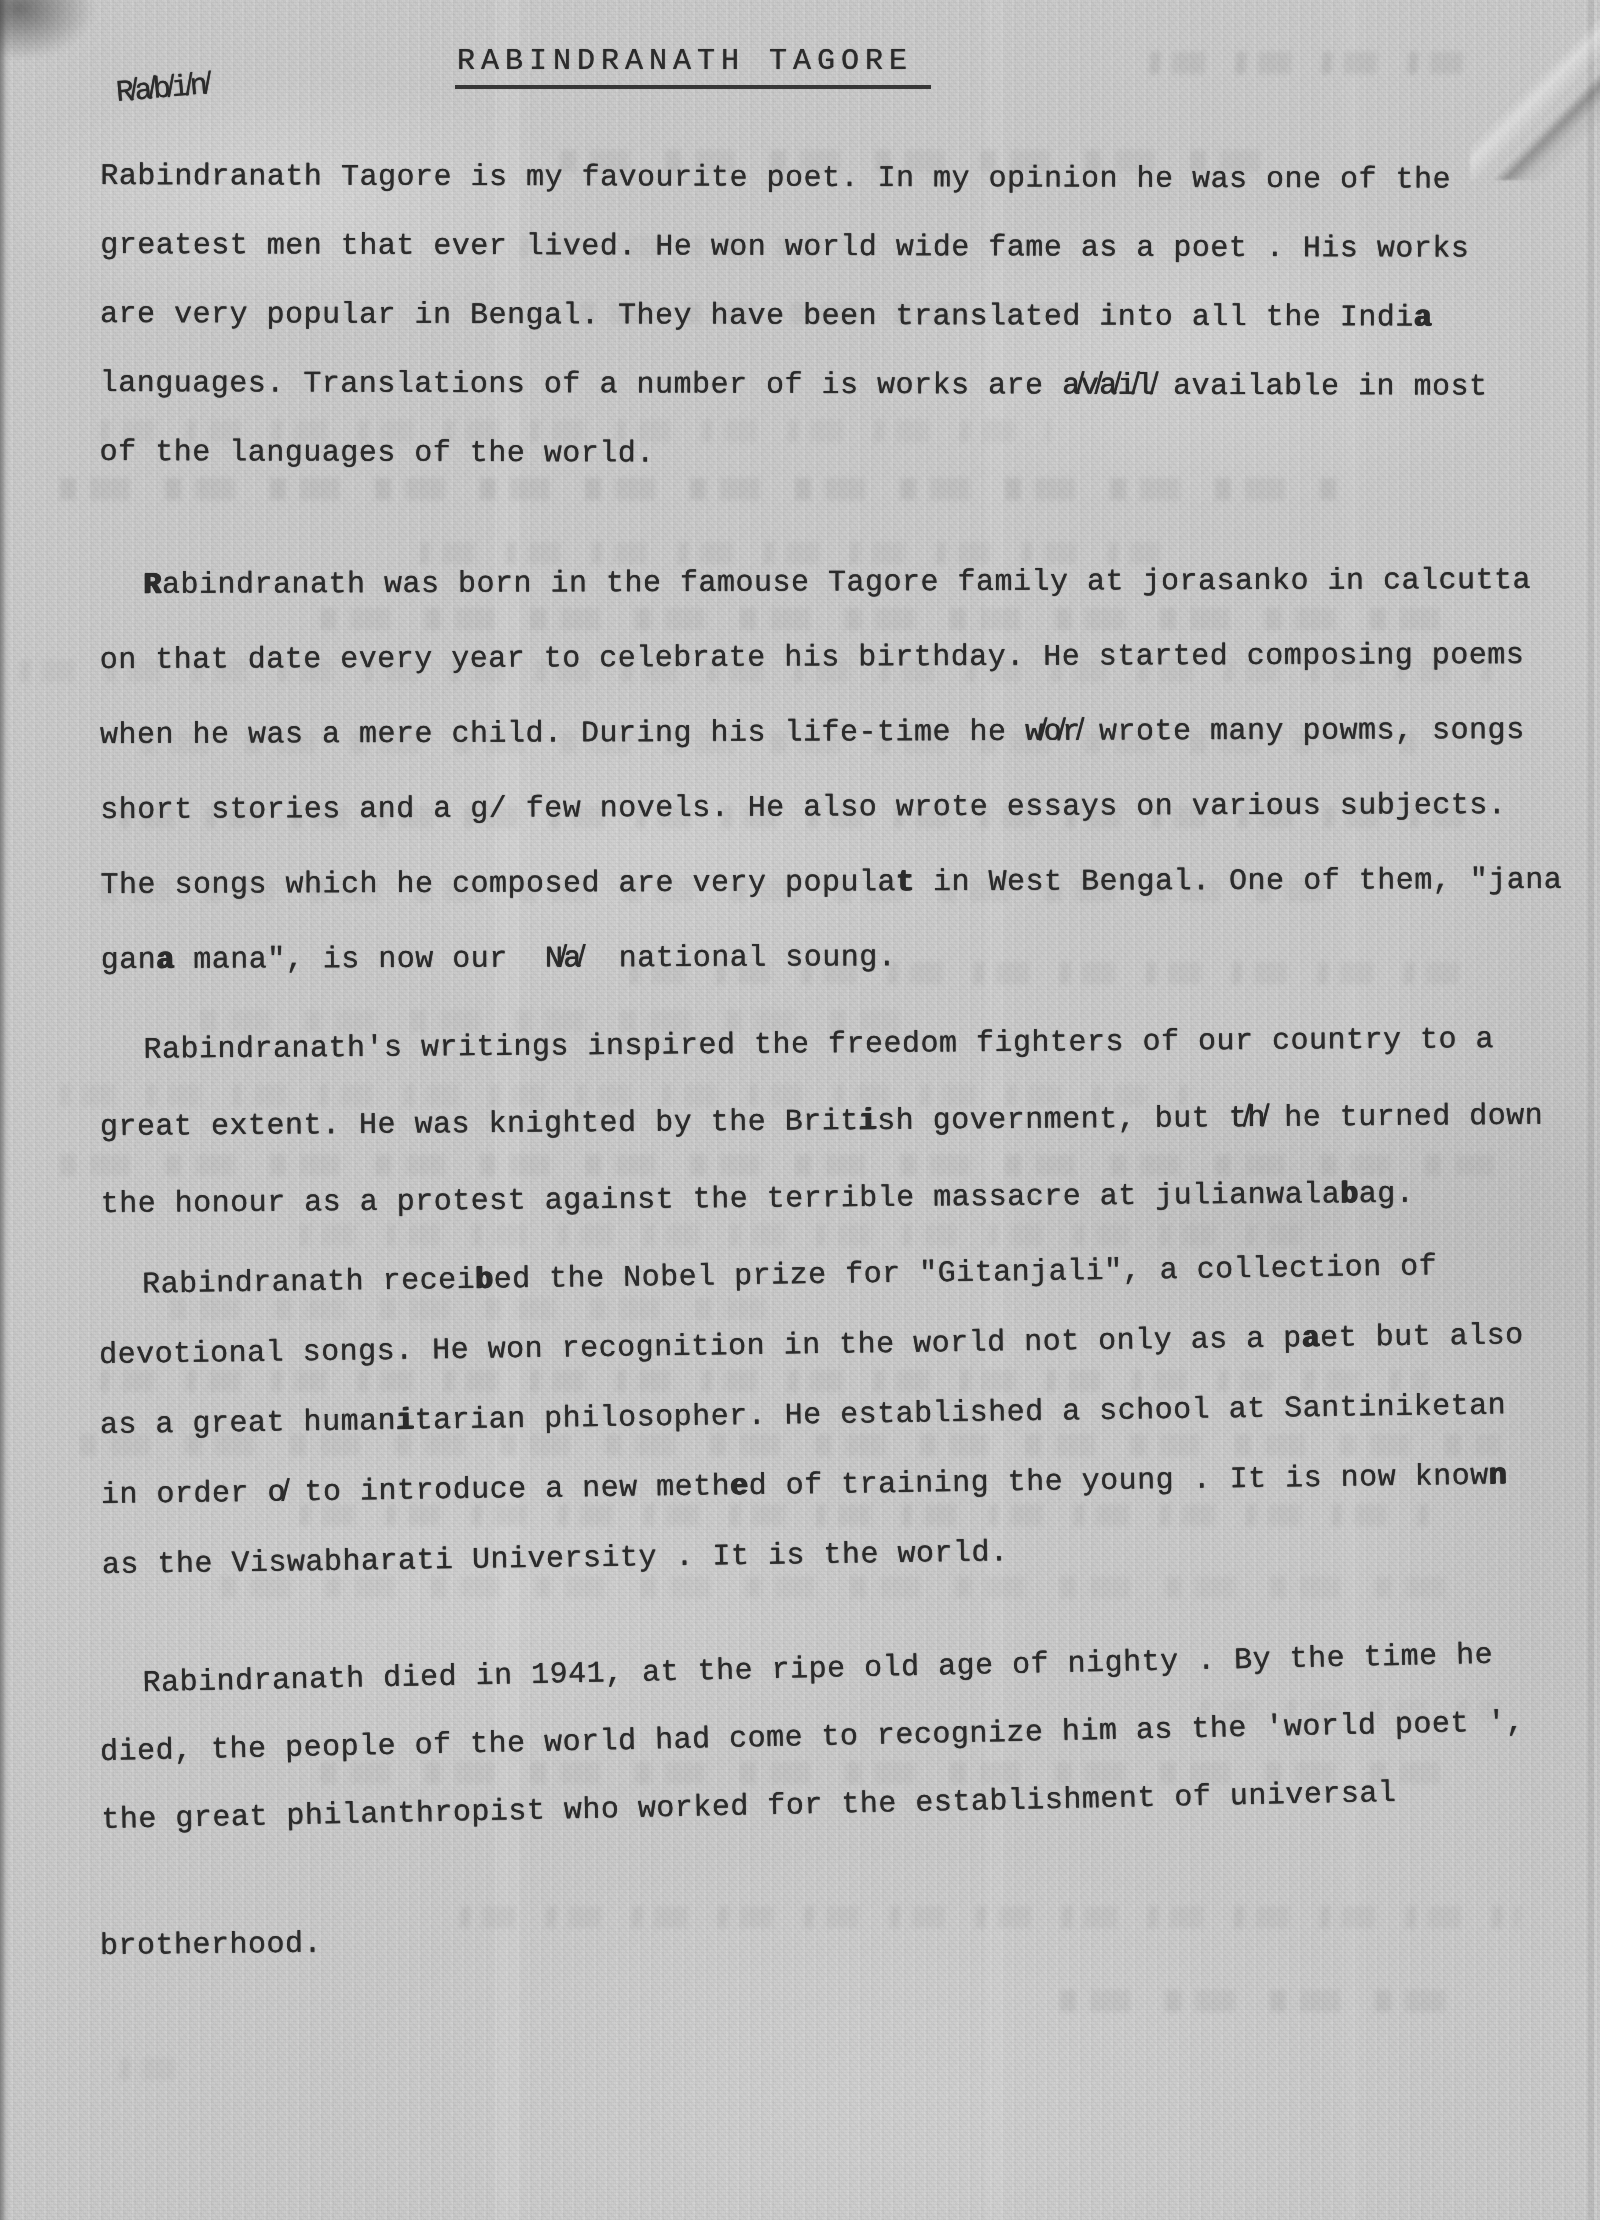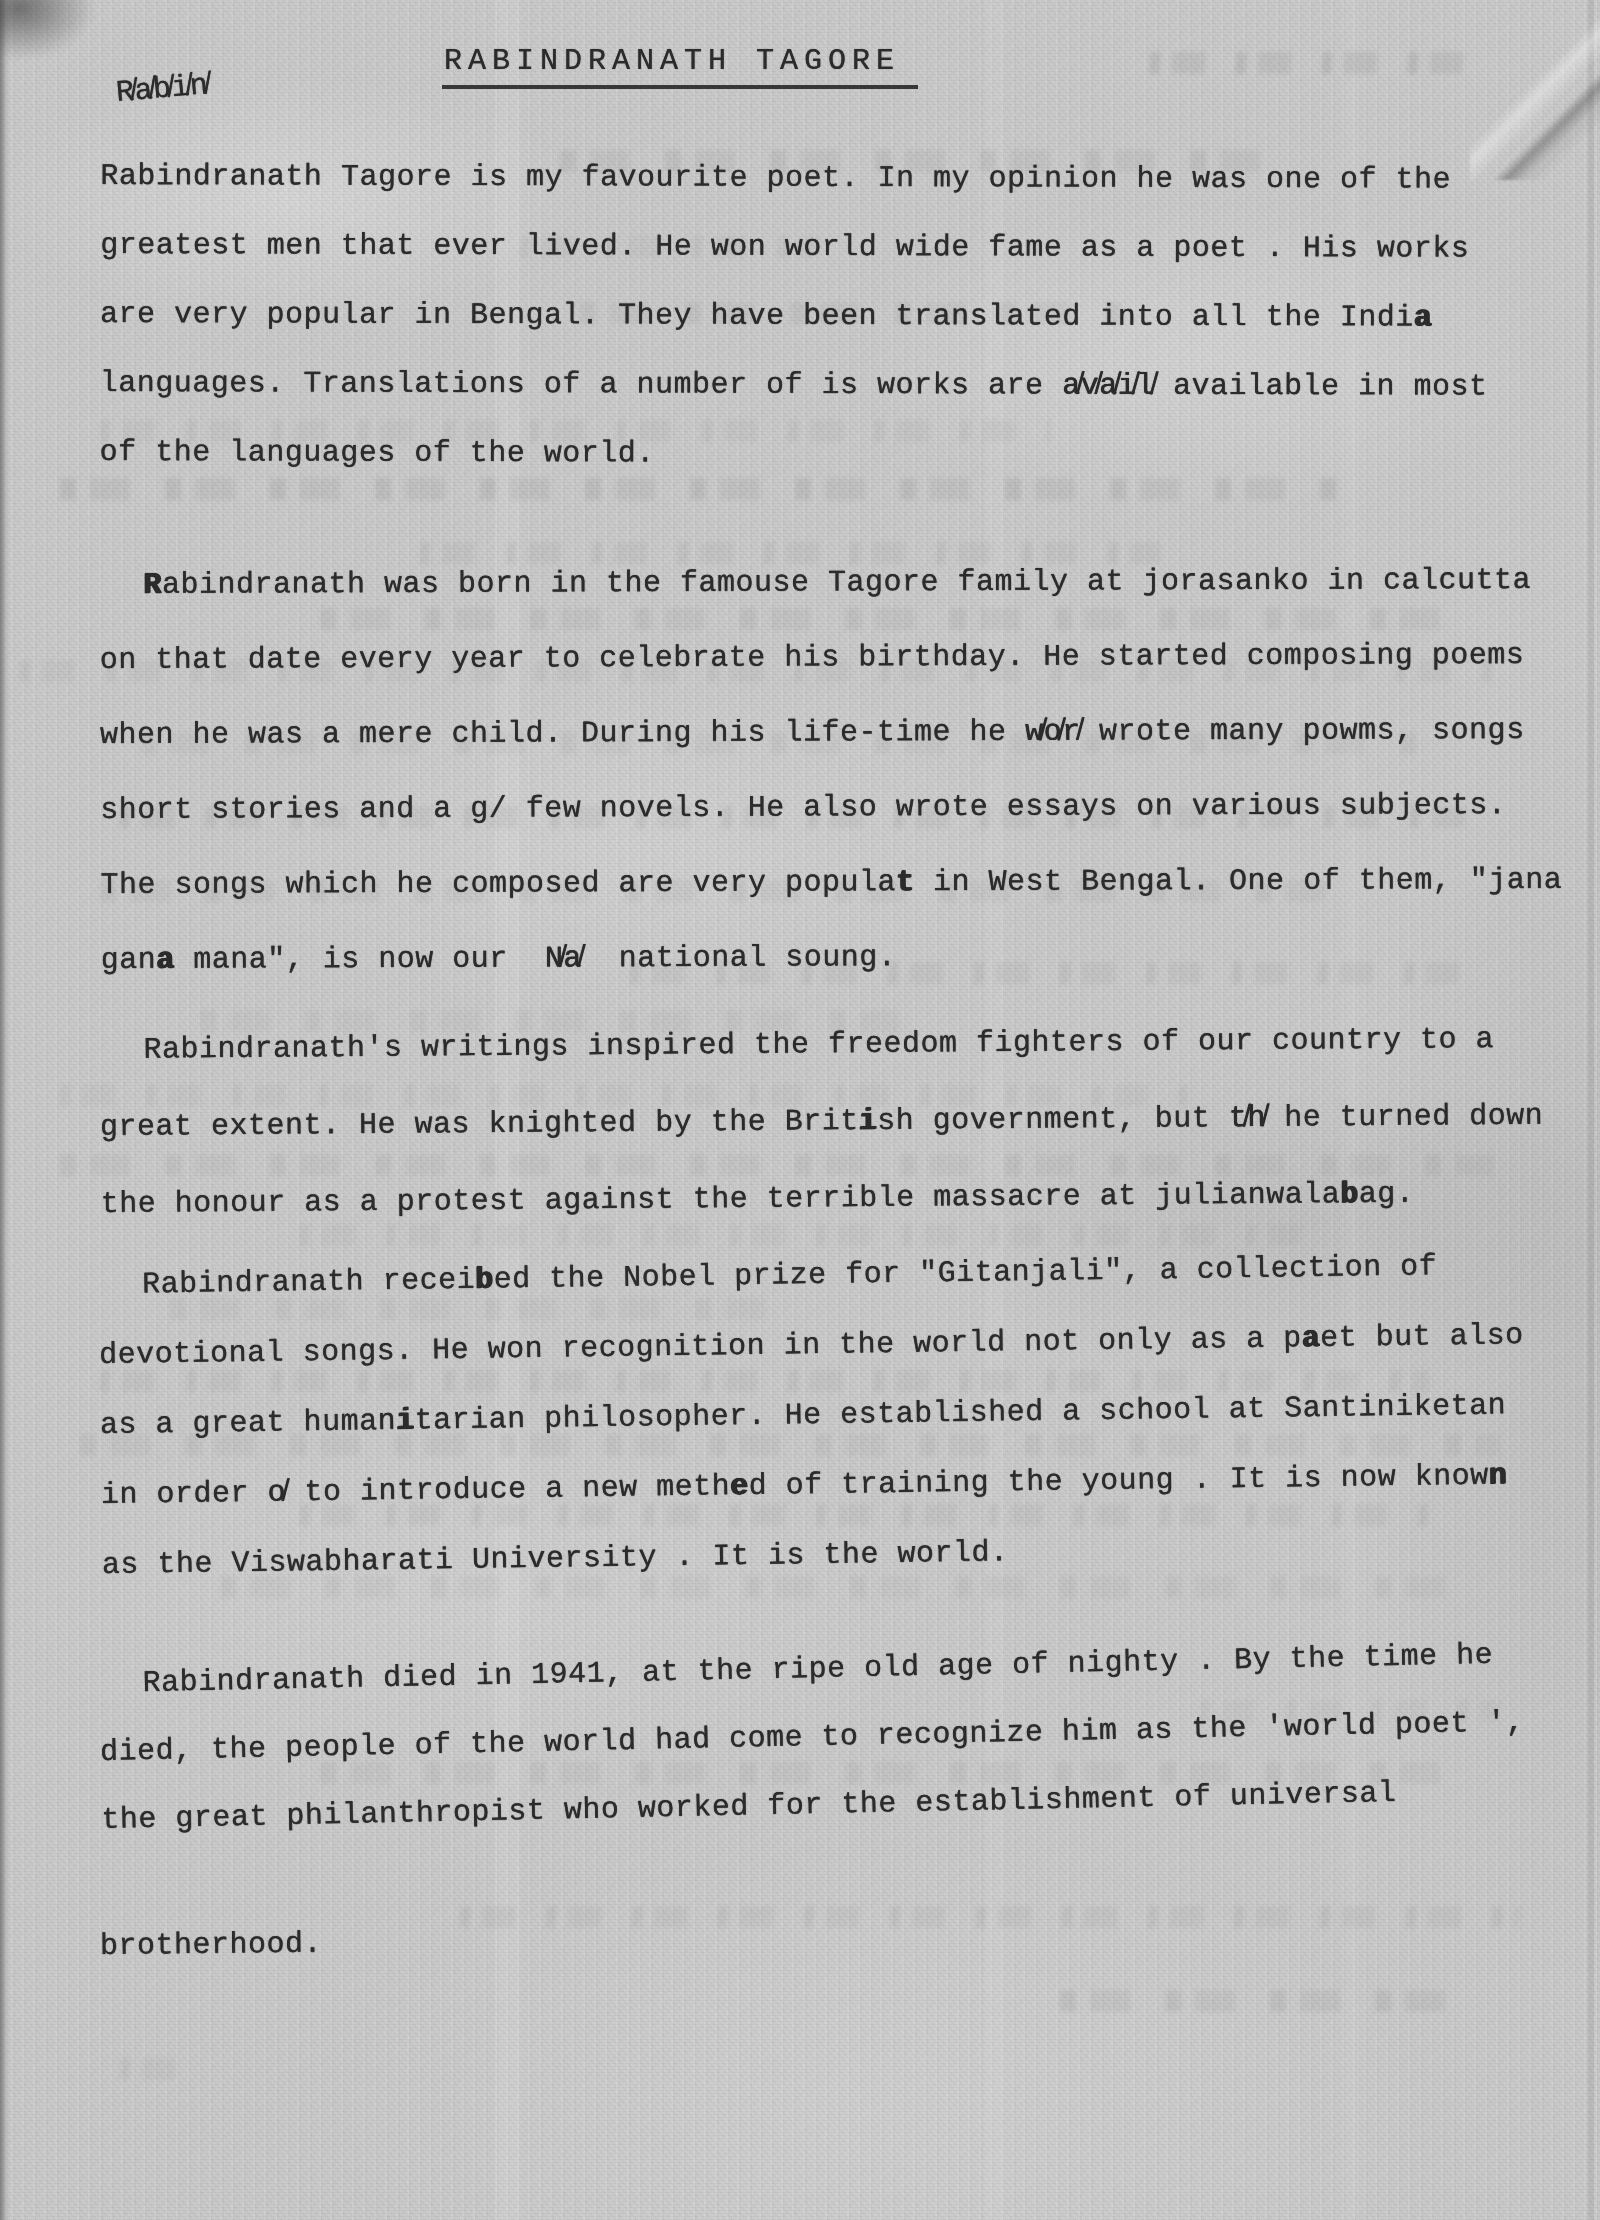--- a/index.html
+++ b/index.html
@@ -59,21 +59,21 @@
       rgba(55,55,55,0.35) 22px 55px, transparent 55px 86px);
       transform:skewX(-4deg);}
   
   .typed{
     font-size:30px;
     letter-spacing:0.5px;
     white-space:pre;
     text-shadow:0 0 1px rgba(43,43,43,0.80), 0.3px 0.3px 0 rgba(43,43,43,0.45);
   }
   .title{
-    position:absolute;top:44px;left:442px;
+    position:absolute;top:44px;left:455px;
     letter-spacing:6px;
     padding:0 18px 7px 2px;
     border-bottom:4px solid rgba(35,35,35,0.88);
   }
   .corner{
     position:absolute;top:72px;left:116px;
     transform:rotate(-5deg);
   }
   .para{position:absolute;left:100px;width:1505px;transform-origin:left center;}
   .line{display:block;}

